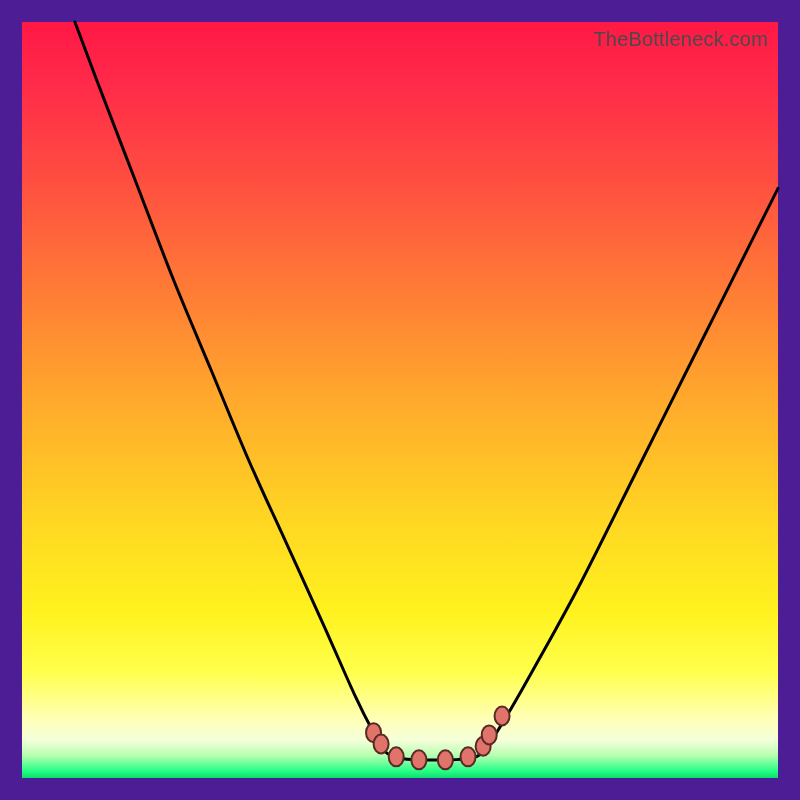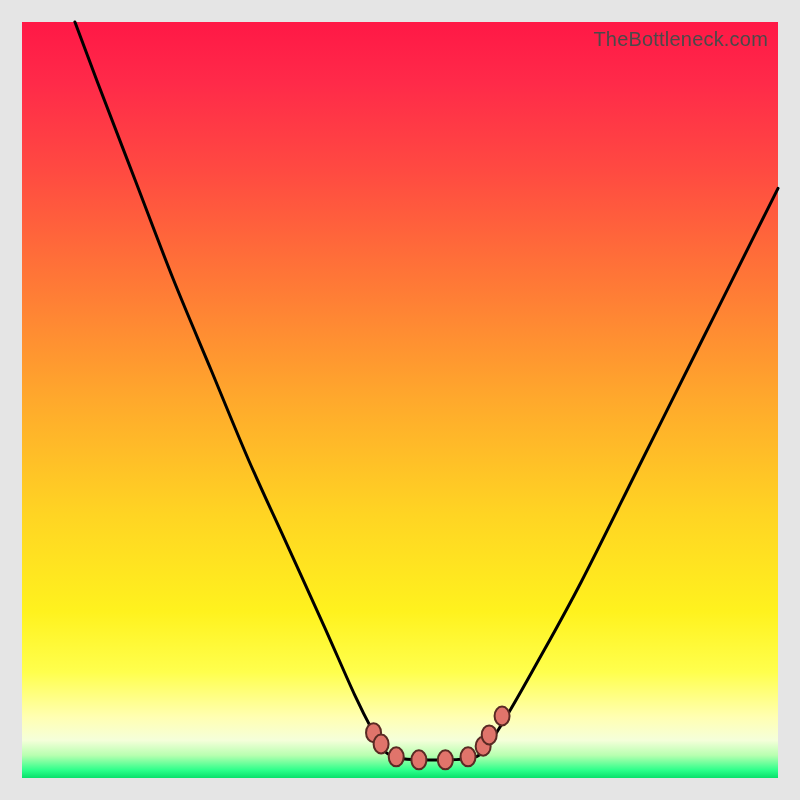--- a/index.html
+++ b/index.html
@@ -10,21 +10,21 @@
     background: #000;
     overflow: hidden;
     font-family: Arial, Helvetica, sans-serif;
   }
   .frame {
     position: absolute;
     top: 0;
     left: 0;
     width: 800px;
     height: 800px;
-    background: #e5e5e5;
+    background: #4c1d95;
   }
   
   .plot {
     position: absolute;
     top: 22px;
     left: 22px;
     width: 756px;
     height: 756px;
     
     background: linear-gradient(

